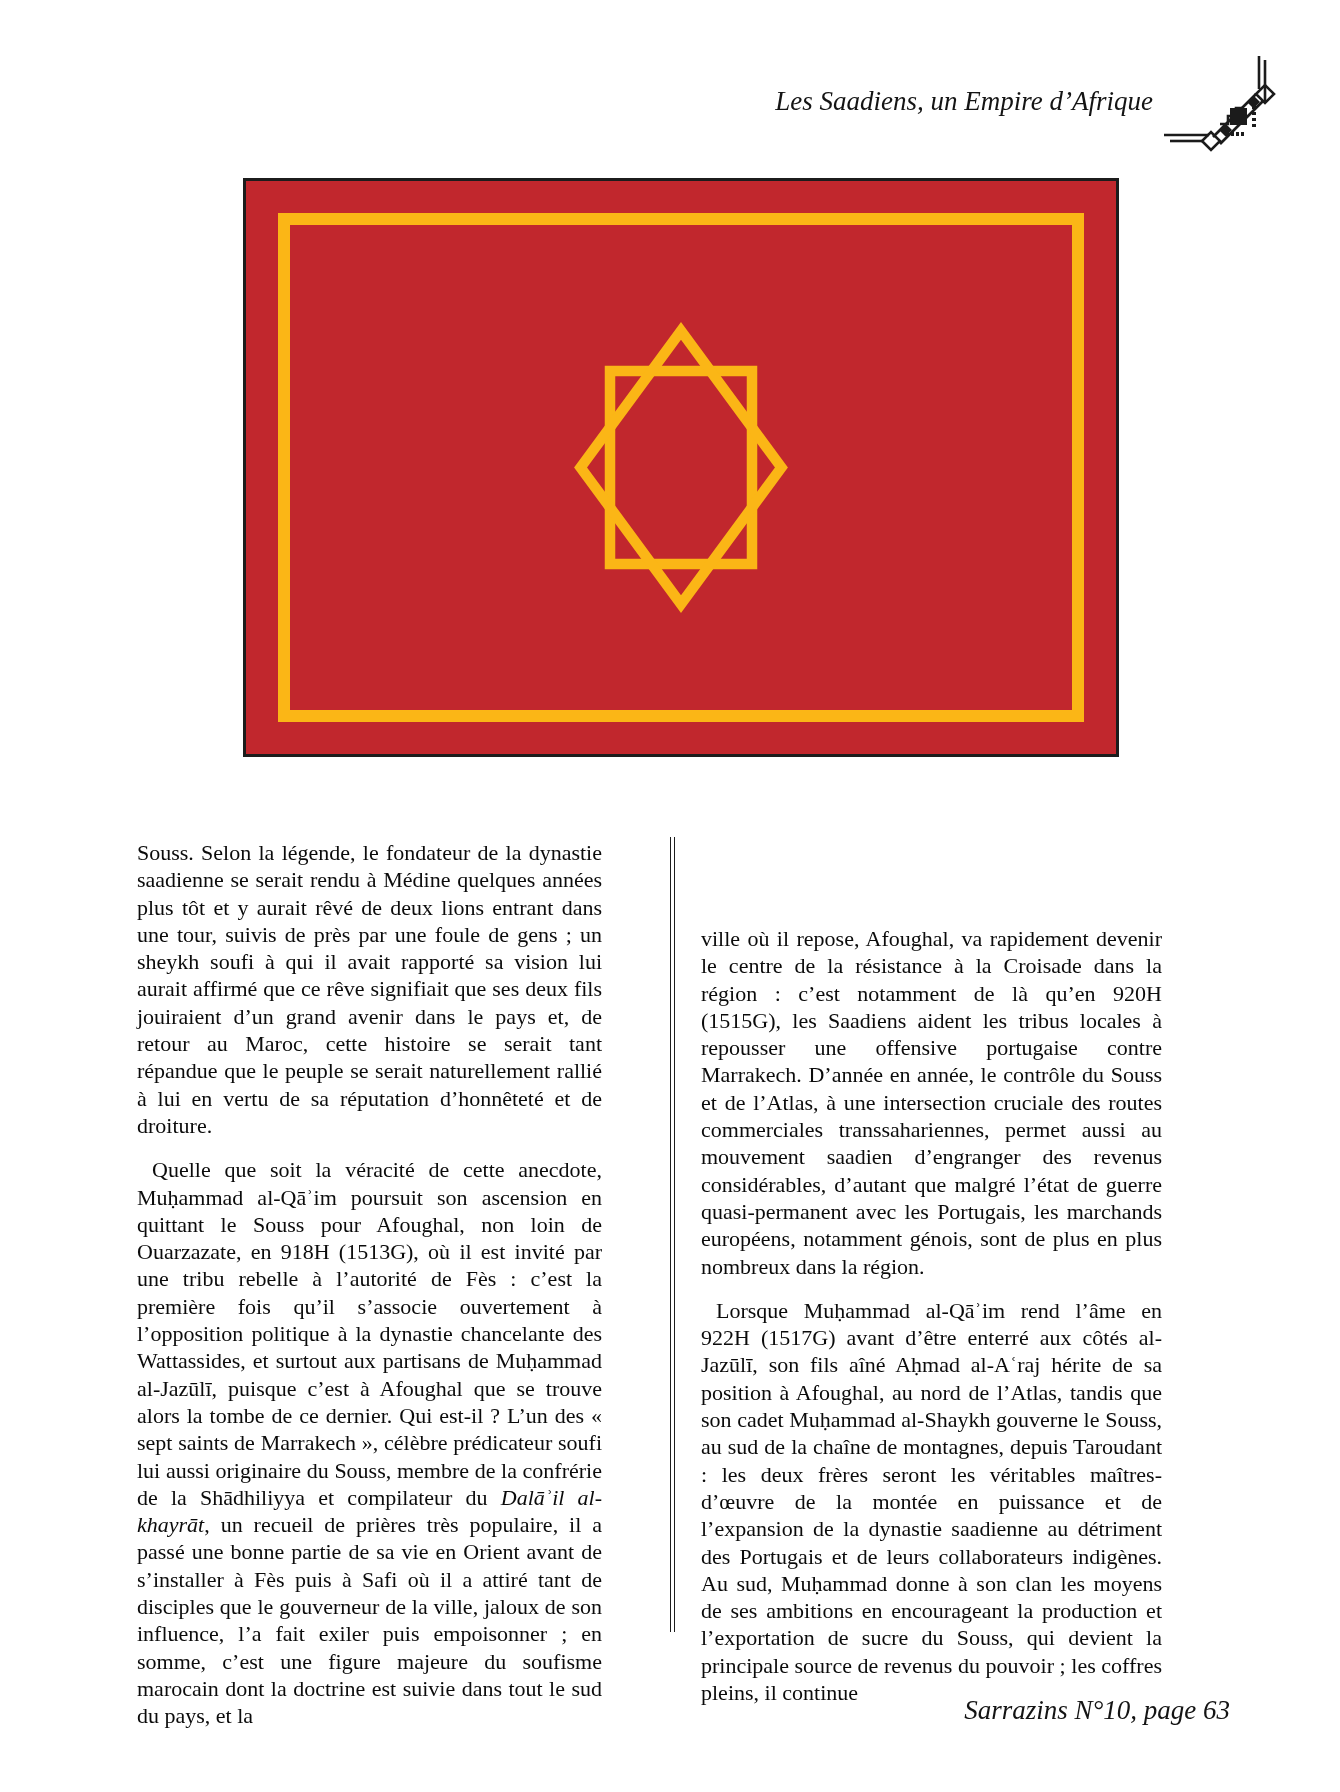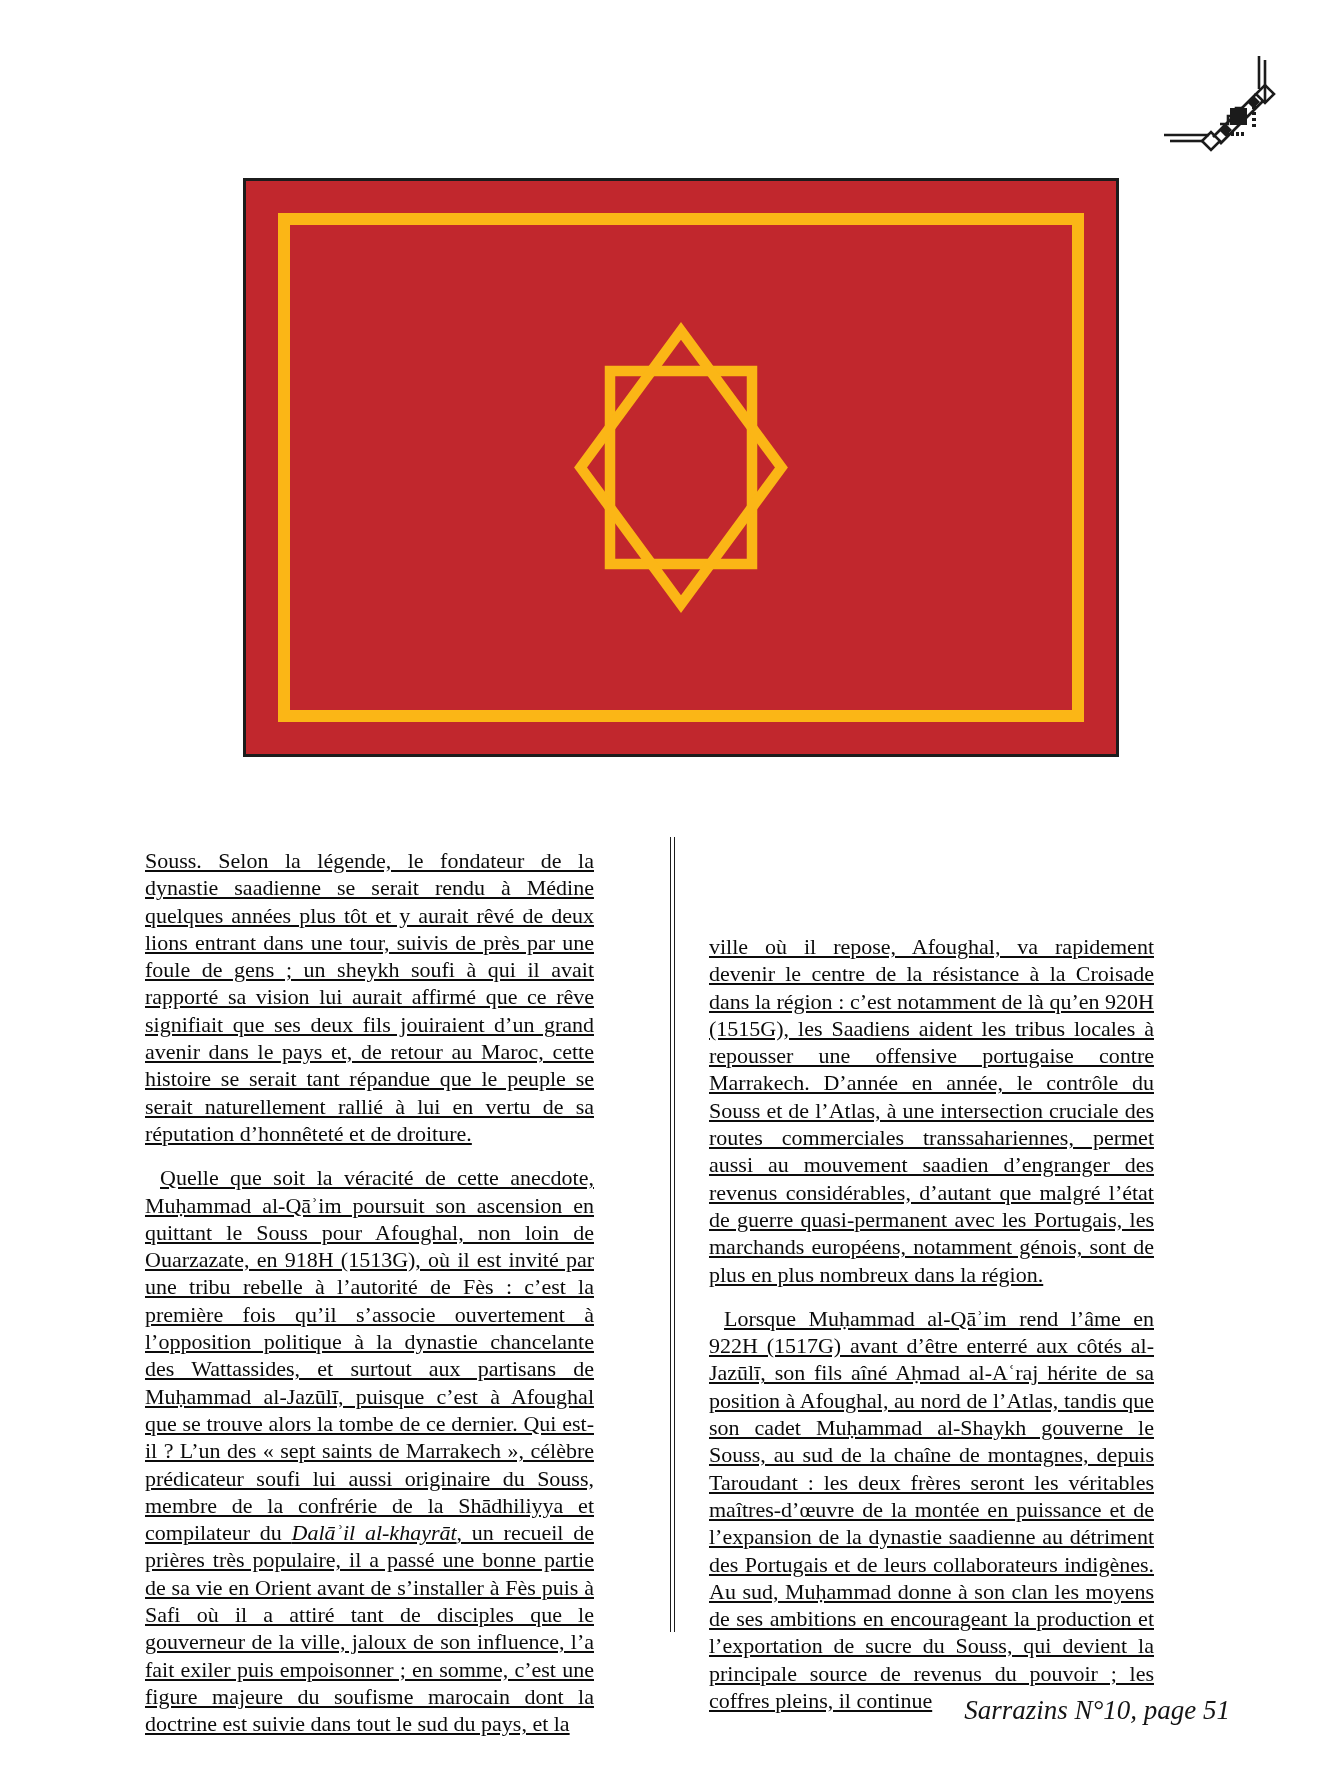--- a/index.html
+++ b/index.html
@@ -16,38 +16,39 @@
   
   .flag{
     position:absolute;left:243px;top:178px;width:870px;height:573px;margin:0;
     background:var(--flag-red,#c1272d);border:3px solid var(--flag-border,#1c1c1c);
   }
   .flag-frame{position:absolute;inset:32px;border:12px solid var(--flag-yellow,#fbb616);}
   .flag-star{position:absolute;left:0;top:0;width:100%;height:100%;}
   .flag-star rect{fill:none;stroke:var(--flag-yellow,#fbb616);stroke-width:10.5px;}
   
   .col{position:absolute;font-size:22px;line-height:27.3px;text-align:justify;color:#0b0b0b;}
-  .col p{margin:16px;text-decoration:underline;}
+  .col p{margin:8px;}
   .col p + p{margin-top:17px;text-indent:15px;}
   .col-left{left:129px;top:831px;width:481px;}
   .col-right{left:693px;top:917px;width:477px;}
   .divider{
     position:absolute;left:670px;top:837px;width:3px;height:795px;
     border-left:1.5px solid #1c1c1c;border-right:1.5px solid #1c1c1c;
   }
   .page-footer{
     position:absolute;top:1695px;right:110px;font-style:italic;font-size:27px;
     white-space:nowrap;color:#141414;
   }
 </style>
 </head>
 <body>
 
 <div class="page">
 
+  <span class="header-title">Les Saadiens, un Empire d’Afrique</span>
 
   <svg class="ornament" width="132" height="104" viewBox="0 0 132 104">
     <g stroke="#1b1b1b" stroke-width="2.6" fill="none">
       <line x1="0" y1="79" x2="45" y2="79"></line>
       <line x1="6" y1="85" x2="38" y2="85"></line>
       <path d="M38 85 l9 9 l9 -9 l-9 -9 z"></path>
       <line x1="49" y1="81" x2="92" y2="38"></line>
       <line x1="56" y1="88" x2="99" y2="45"></line>
       <path d="M92 38 l9 9 l9 -9 l-9 -9 z"></path>
       <line x1="95" y1="0" x2="95" y2="33"></line>
@@ -84,15 +85,15 @@
     <p><span>Quelle que soit la véracité de cette anecdote, Muḥammad al-Qāʾim poursuit son ascension en quittant le Souss pour Afoughal, non loin de Ouarzazate, en 918H (1513G), où il est invité par une tribu rebelle à l’autorité de Fès : c’est la première fois qu’il s’associe ouvertement à l’opposition politique à la dynastie chancelante des Wattassides, et surtout aux partisans de Muḥammad al-Jazūlī, puisque c’est à Afoughal que se trouve alors la tombe de ce dernier. Qui est-il ? L’un des « sept saints de Marrakech », célèbre prédicateur soufi lui aussi originaire du Souss, membre de la confrérie de la Shādhiliyya et compilateur du </span><i>Dalāʾil al-khayrāt</i><span>, un recueil de prières très populaire, il a passé une bonne partie de sa vie en Orient avant de s’installer à Fès puis à Safi où il a attiré tant de disciples que le gouverneur de la ville, jaloux de son influence, l’a fait exiler puis empoisonner ; en somme, c’est une figure majeure du soufisme marocain dont la doctrine est suivie dans tout le sud du pays, et la</span></p>
   </div>
 
   <div class="divider"></div>
 
   <div class="col col-right">
     <p><span>ville où il repose, Afoughal, va rapidement devenir le centre de la résistance à la Croisade dans la région : c’est notamment de là qu’en 920H (1515G), les Saadiens aident les tribus locales à repousser une offensive portugaise contre Marrakech. D’année en année, le contrôle du Souss et de l’Atlas, à une intersection cruciale des routes commerciales transsahariennes, permet aussi au mouvement saadien d’engranger des revenus considérables, d’autant que malgré l’état de guerre quasi-permanent avec les Portugais, les marchands européens, notamment génois, sont de plus en plus nombreux dans la région.</span></p>
     <p><span>Lorsque Muḥammad al-Qāʾim rend l’âme en 922H (1517G) avant d’être enterré aux côtés al-Jazūlī, son fils aîné Aḥmad al-Aʿraj hérite de sa position à Afoughal, au nord de l’Atlas, tandis que son cadet Muḥammad al-Shaykh gouverne le Souss, au sud de la chaîne de montagnes, depuis Taroudant : les deux frères seront les véritables maîtres-d’œuvre de la montée en puissance et de l’expansion de la dynastie saadienne au détriment des Portugais et de leurs collaborateurs indigènes. Au sud, Muḥammad donne à son clan les moyens de ses ambitions en encourageant la production et l’exportation de sucre du Souss, qui devient la principale source de revenus du pouvoir ; les coffres pleins, il continue</span></p>
   </div>
 
-  <span class="page-footer">Sarrazins N°10, page 51</span>
+  <span class="page-footer">Sarrazins N°10, page 63</span>
 
 </div>
 
 </body></html>

